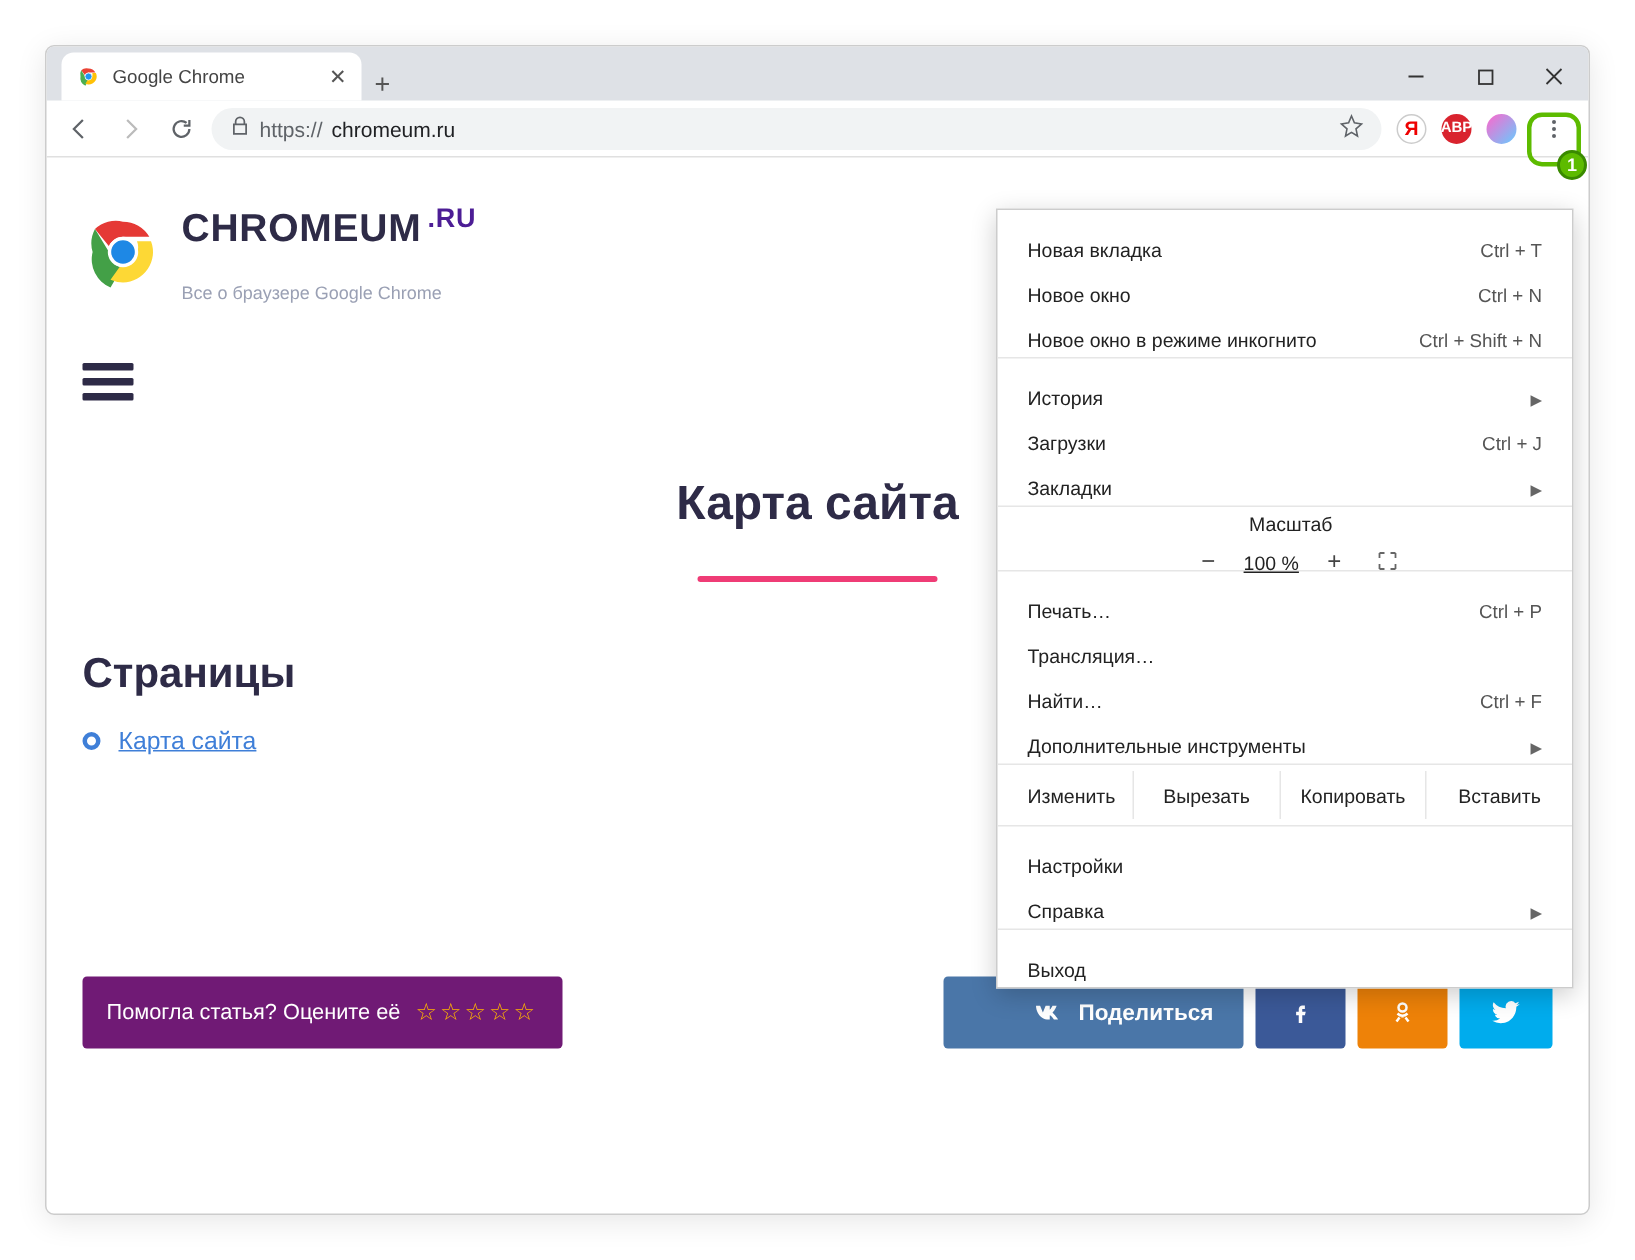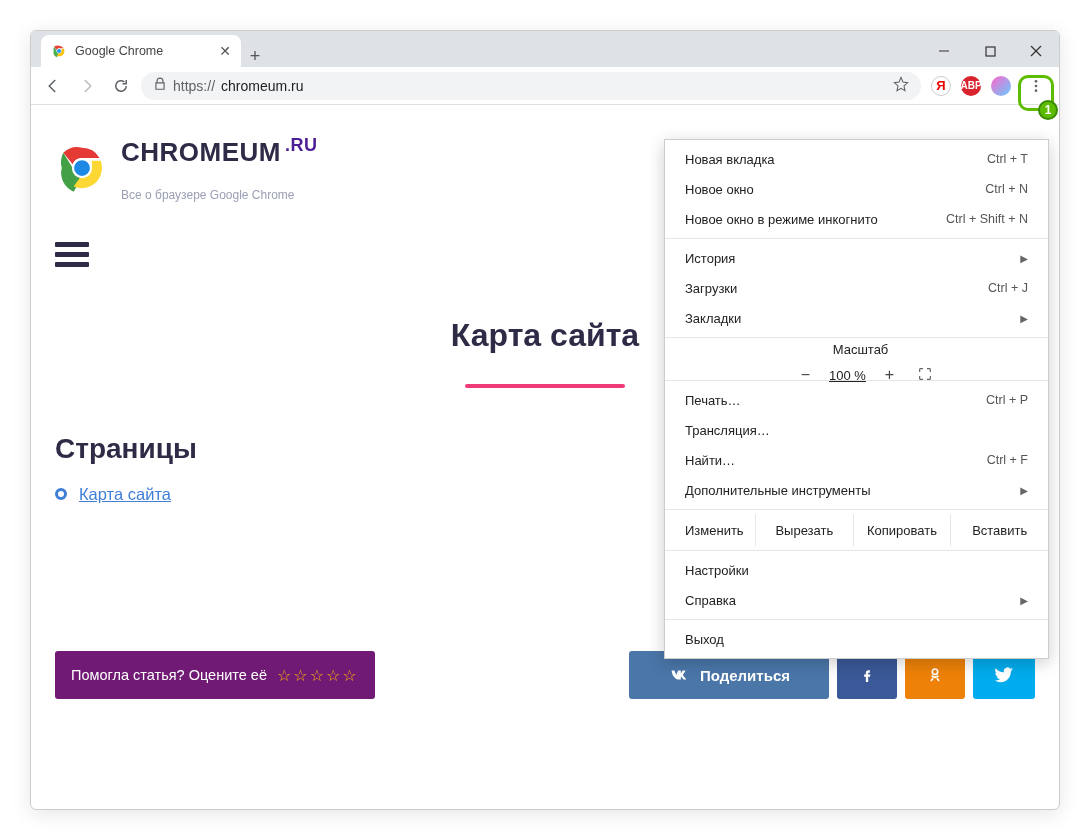--- a/index.html
+++ b/index.html
@@ -48,28 +48,28 @@
   .section-title { font-size: 28px; color: #2e2b47; font-weight: 800; margin-top: 45px; }
   .link-row { display: flex; align-items: center; gap: 12px; margin-top: 20px; font-size: 16.5px; }
   .bullet { width: 12px; height: 12px; border: 3px solid #3f7fd8; border-radius: 50%; }
   .link-text { color: #3f7fd8; text-decoration: underline; }
 
   .bottom-bar { position: absolute; bottom: 110px; left: 24px; right: 24px; display: flex; gap: 8px; align-items: stretch; height: 48px; }
   .rate-box { background: #701a75; color: #fff; display: flex; align-items: center; padding: 0 16px; font-size: 14.5px; border-radius: 3px; gap: 10px; }
   .stars { color: #ffb400; letter-spacing: 2px; font-size: 16px; }
   .spacer { flex: 1; }
   .share-btn { display: flex; align-items: center; justify-content: center; color: #fff; border-radius: 3px; font-size: 15px; font-weight: 600; padding: 0 20px; gap: 10px; min-width: 60px; }
-  .vk { background: #4a76a8; min-width: 200px; }
+  .vk { background: #4a76a8; min-width: 200px; justify-content: flex-end; }
   .fb { background: #3b5998; }
   .ok { background: #ee8208; }
   .tw { background: #00aced; }
 
   
   .ctx-menu { position: absolute; top: 108px; right: 10px; width: 385px; background: #fff; border: 1px solid #ccc; box-shadow: 0 4px 16px rgba(0,0,0,.2); font-size: 13px; color: #222; z-index: 50; padding: 4px 0; }
-  .ctx-item { display: flex; align-items: center; height: 30px; padding: 0 20px; position: relative; }
+  .ctx-item { display: flex; align-items: flex-end; height: 30px; padding: 0 20px; position: relative; }
   .ctx-label { flex: 1; }
   .ctx-shortcut { color: #555; font-size: 12.5px; }
   .ctx-sep { height: 1px; background: #e6e6e6; margin: 4px 0; }
   .ctx-arrow { color: #666; font-size: 10px; margin-left: 8px; }
   .zoom-row { display: flex; align-items: center; height: 34px; padding: 0 12px 0 20px; gap: 4px; flex-direction: column; }
   .zoom-ctrl { flex: 1; display: flex; align-items: center; justify-content: flex-end; gap: 0; }
   .zoom-btn { width: 34px; height: 28px; display: flex; align-items: center; justify-content: center; color: #444; font-size: 16px; }
   .zoom-val { min-width: 50px; text-align: center; font-size: 13px; text-decoration: underline; }
   .fs-ico { margin-left: 10px; color: #555; }
   .edit-row { display: flex; height: 32px; align-items: stretch; }

